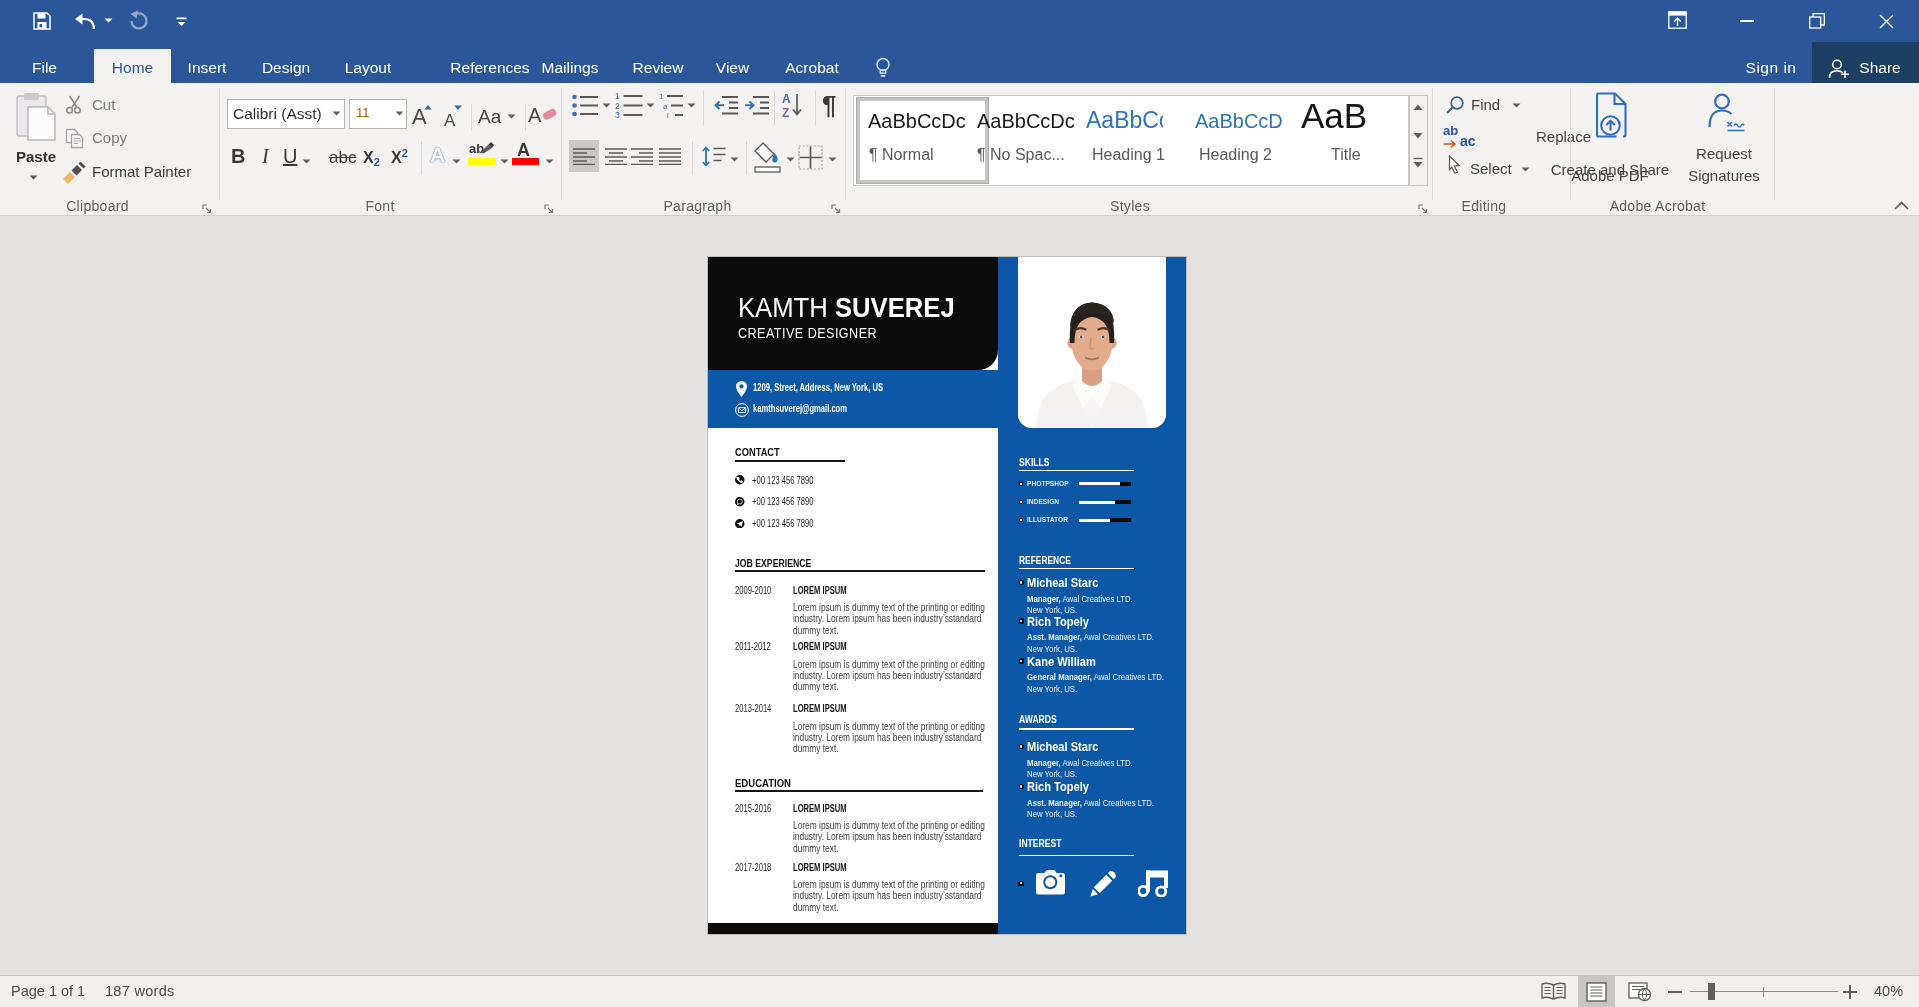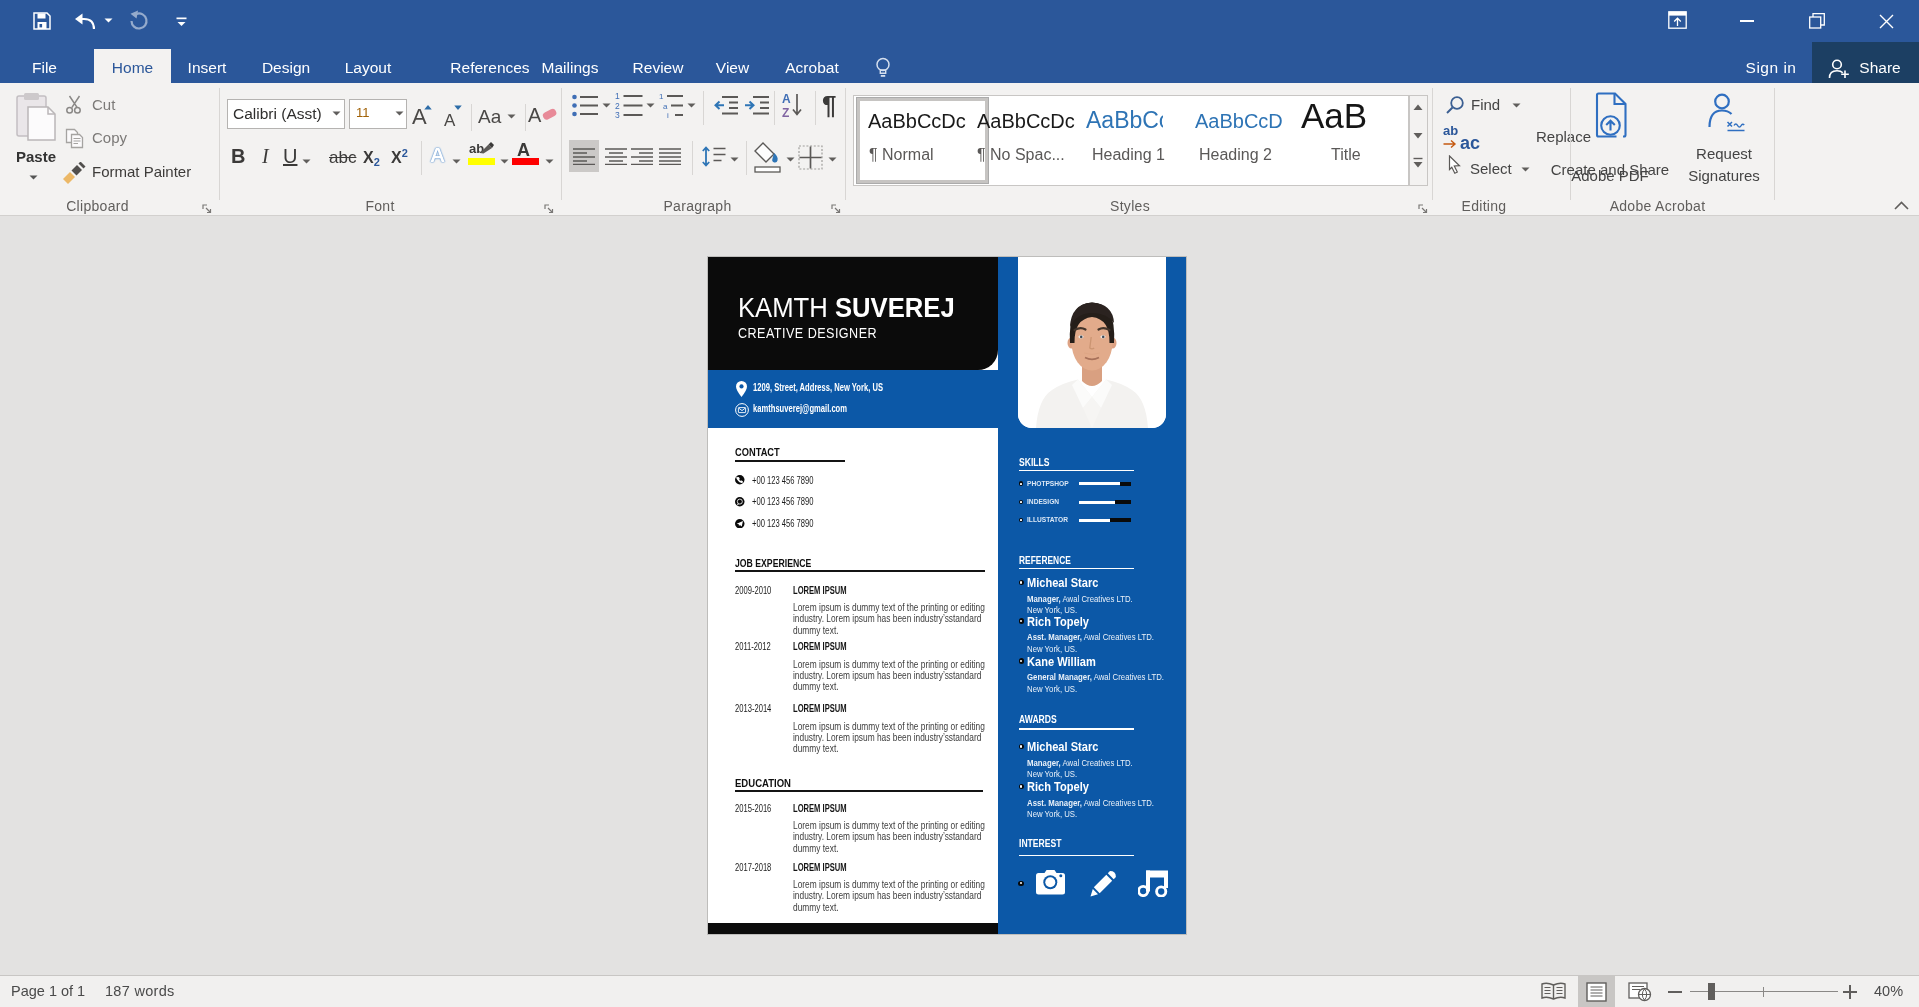--- a/index.html
+++ b/index.html
@@ -321,21 +321,21 @@
     <path d="M7.5 12.5 L2 18" stroke="#3b5f92" stroke-width="2"></path>
   </svg>
   <div class="rtx" style="left:1471px;top:13px;">Find</div>
   <svg class="abs" style="left:1512px;top:20px" width="9" height="6" viewBox="0 0 9 6">
       <path d="M0.5 0.5l4 4 4-4z" fill="#605e5c"></path>
     </svg>
   <div class="rtx" style="left:1443px;top:40px;font-size:13px;font-weight:bold;color:#2b579a;">ab</div>
   <svg class="abs" style="left:1443px;top:57px" width="17" height="8" viewBox="0 0 17 8">
       <path d="M0.5 4 h11 M8 0.5 l4 3.5 -4 3.5" fill="none" stroke="#c55a11" stroke-width="1.4"></path>
     </svg>
-  <div class="rtx" style="left:1460px;top:50px;font-size:18px;font-weight:bold;color:#2b579a;">ac</div>
+  <div class="rtx" style="left:1460px;top:50px;font-size:14px;font-weight:bold;color:#2b579a;">ac</div>
   <div class="rtx" style="left:1536px;top:45px;">Replace</div>
   <svg class="abs" style="left:1447px;top:72px" width="15" height="20" viewBox="0 0 15 20">
     <path d="M2.5 1 L12.5 10.7 L7.3 11 L10.3 17 L7.8 18.3 L4.8 12.3 L2.5 14.5z" fill="#fff" stroke="#5b5957" stroke-width="1.2"></path>
   </svg>
   <div class="rtx" style="left:1470px;top:77px;">Select</div>
   <svg class="abs" style="left:1521px;top:84px" width="9" height="6" viewBox="0 0 9 6">
       <path d="M0.5 0.5l4 4 4-4z" fill="#605e5c"></path>
     </svg>
   <div class="glabel" style="left:1434px;width:100px;">Editing</div>
   <div class="gsep" style="left:1570px;"></div>

